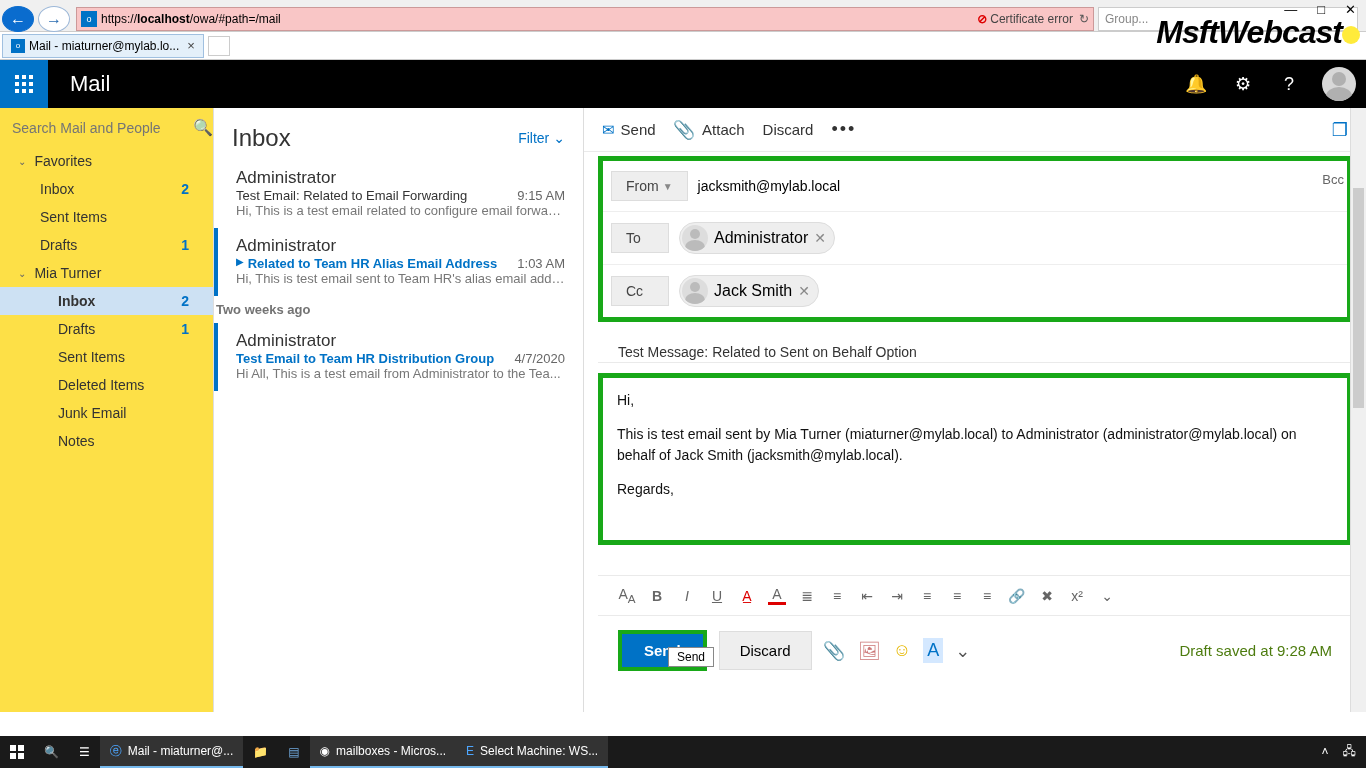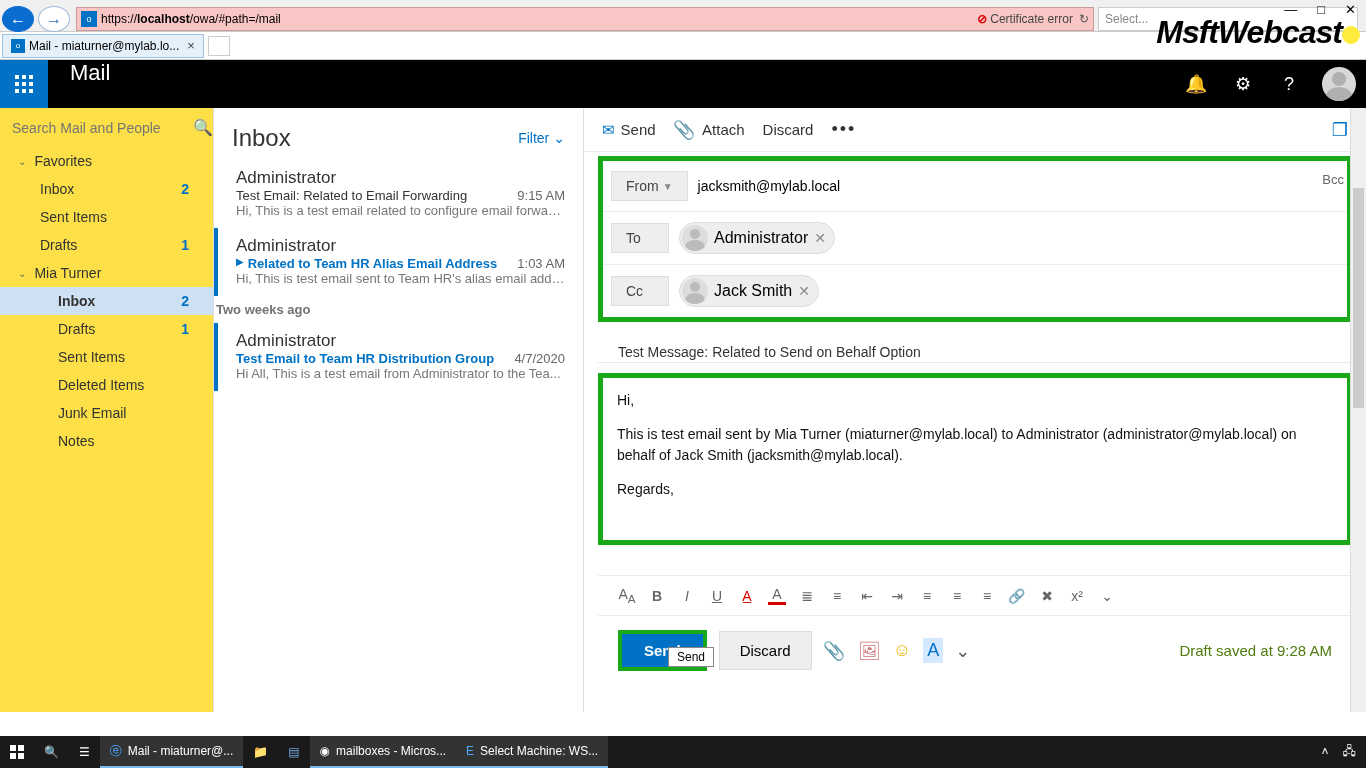--- a/index.html
+++ b/index.html
@@ -23,21 +23,21 @@
 .watermark .smile { display: inline-block; width: 18px; height: 18px; background: #ffeb3b; border-radius: 50%; vertical-align: middle; }
 
 
 .tabs-row { height: 28px; background: #fff; display: flex; align-items: center; border-bottom: 1px solid #ccc; }
 .tab { height: 24px; display: flex; align-items: center; padding: 0 8px; background: #e4f0fa; border: 1px solid #a0c0e0; font-size: 12px; margin-left: 2px; gap: 4px; }
 .tab .ico { width: 14px; height: 14px; background: #0072c6; color: #fff; font-size: 8px; display: flex; align-items: center; justify-content: center; }
 .tab .x { margin-left: 4px; color: #444; font-size: 13px; }
 .newtab { width: 22px; height: 20px; border: 1px solid #ccc; margin-left: 4px; display: flex; align-items: center; justify-content: center; }
 
 
-.app-header { height: 48px; background: #000; color: #fff; display: flex; }
+.app-header { height: 48px; background: #000; color: #fff; display: flex; align-items: center; }
 .waffle { width: 48px; height: 48px; background: #0072c6; display: flex; align-items: center; justify-content: center; }
 .waffle-grid { display: grid; grid-template-columns: repeat(3, 4px); gap: 3px; }
 .waffle-grid span { width: 4px; height: 4px; background: #fff; }
 .app-title { font-size: 22px; font-weight: 300; margin-left: 22px; }
 .header-right { margin-left: auto; display: flex; align-items: center; height: 100%; }
 .header-right .hbtn { width: 46px; height: 48px; display: flex; align-items: center; justify-content: center; font-size: 18px; cursor: pointer; }
 .avatar-circ { width: 34px; height: 34px; border-radius: 50%; background: #d8d8d8; margin: 0 10px; position: relative; overflow: hidden; }
 .avatar-circ::before { content: ''; position: absolute; width: 14px; height: 14px; background: #b0b0b0; border-radius: 50%; top: 5px; left: 10px; }
 .avatar-circ::after { content: ''; position: absolute; width: 26px; height: 18px; background: #b0b0b0; border-radius: 50% 50% 0 0; top: 20px; left: 4px; }
 
@@ -137,21 +137,21 @@
     <span class="url-icon">o</span>
     <span>https://</span>
       <b>localhost</b>
       <span>/owa/#path=/mail</span>
     <span class="cert-err">
         <span class="x">⊘</span>
         <span>Certificate error</span>
       </span>
     <span class="refresh-ic">↻</span>
   </div>
-  <div class="search-box">Select...</div>
+  <div class="search-box">Group...</div>
 </div>
 <div class="watermark"><span>MsftWebcast</span><span class="smile"></span></div>
 
 <div class="tabs-row">
   <div class="tab">
     <span class="ico">o</span>
     <span>Mail - miaturner@mylab.lo...</span>
     <span class="x">×</span>
   </div>
   <div class="newtab"></div>
@@ -307,21 +307,21 @@
       <div class="addr-row">
         <div class="addr-btn">Cc</div>
         <div class="recip">
             <span class="ava"></span>
             <span>Jack Smith</span>
             <span class="rx">✕</span>
           </div>
       </div>
     </div>
 
-    <div class="subject">Test Message: Related to Send on Behalf Option</div>
+    <div class="subject">Test Message: Related to Sent on Behalf Option</div>
 
     <div class="body-box">
       <p>Hi,</p>
       <p>This is test email sent by Mia Turner (miaturner@mylab.local) to Administrator (administrator@mylab.local) on behalf of Jack Smith (jacksmith@mylab.local).</p>
       <div>Regards,</div>
     </div>
 
     <div class="fmt-bar">
       <span>A<sub>A</sub></span>
       <span class="b">B</span>

